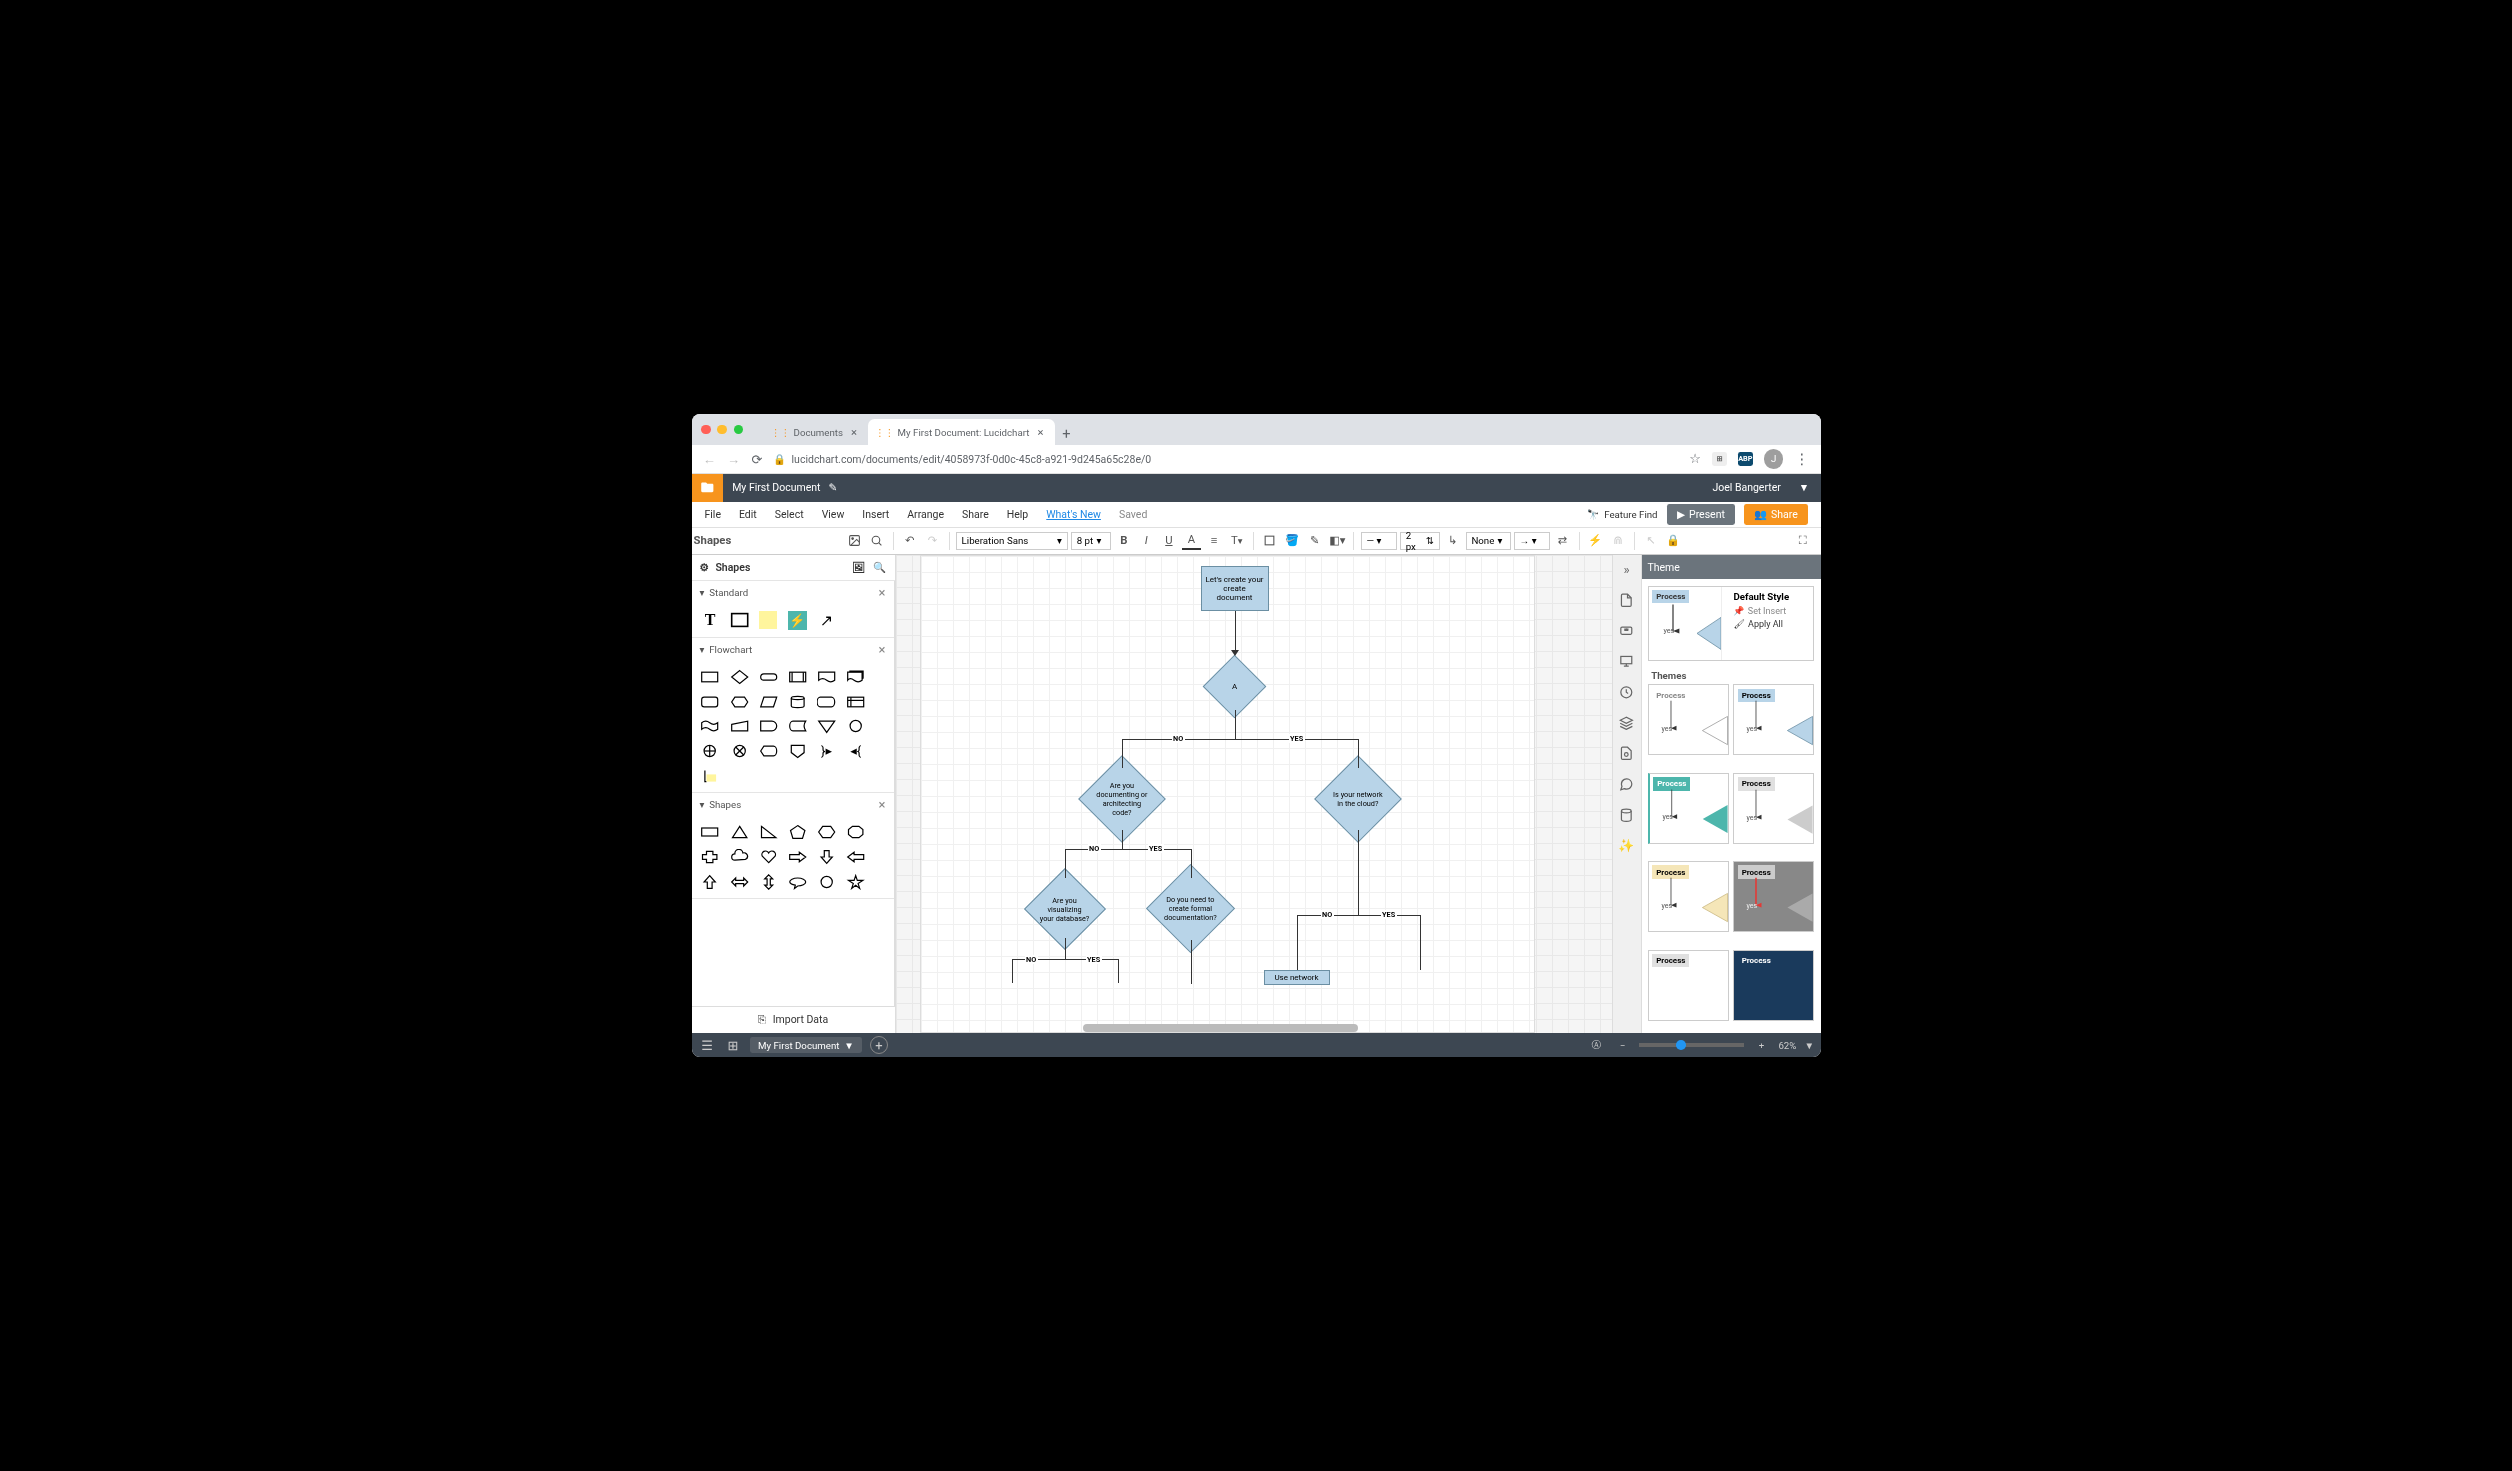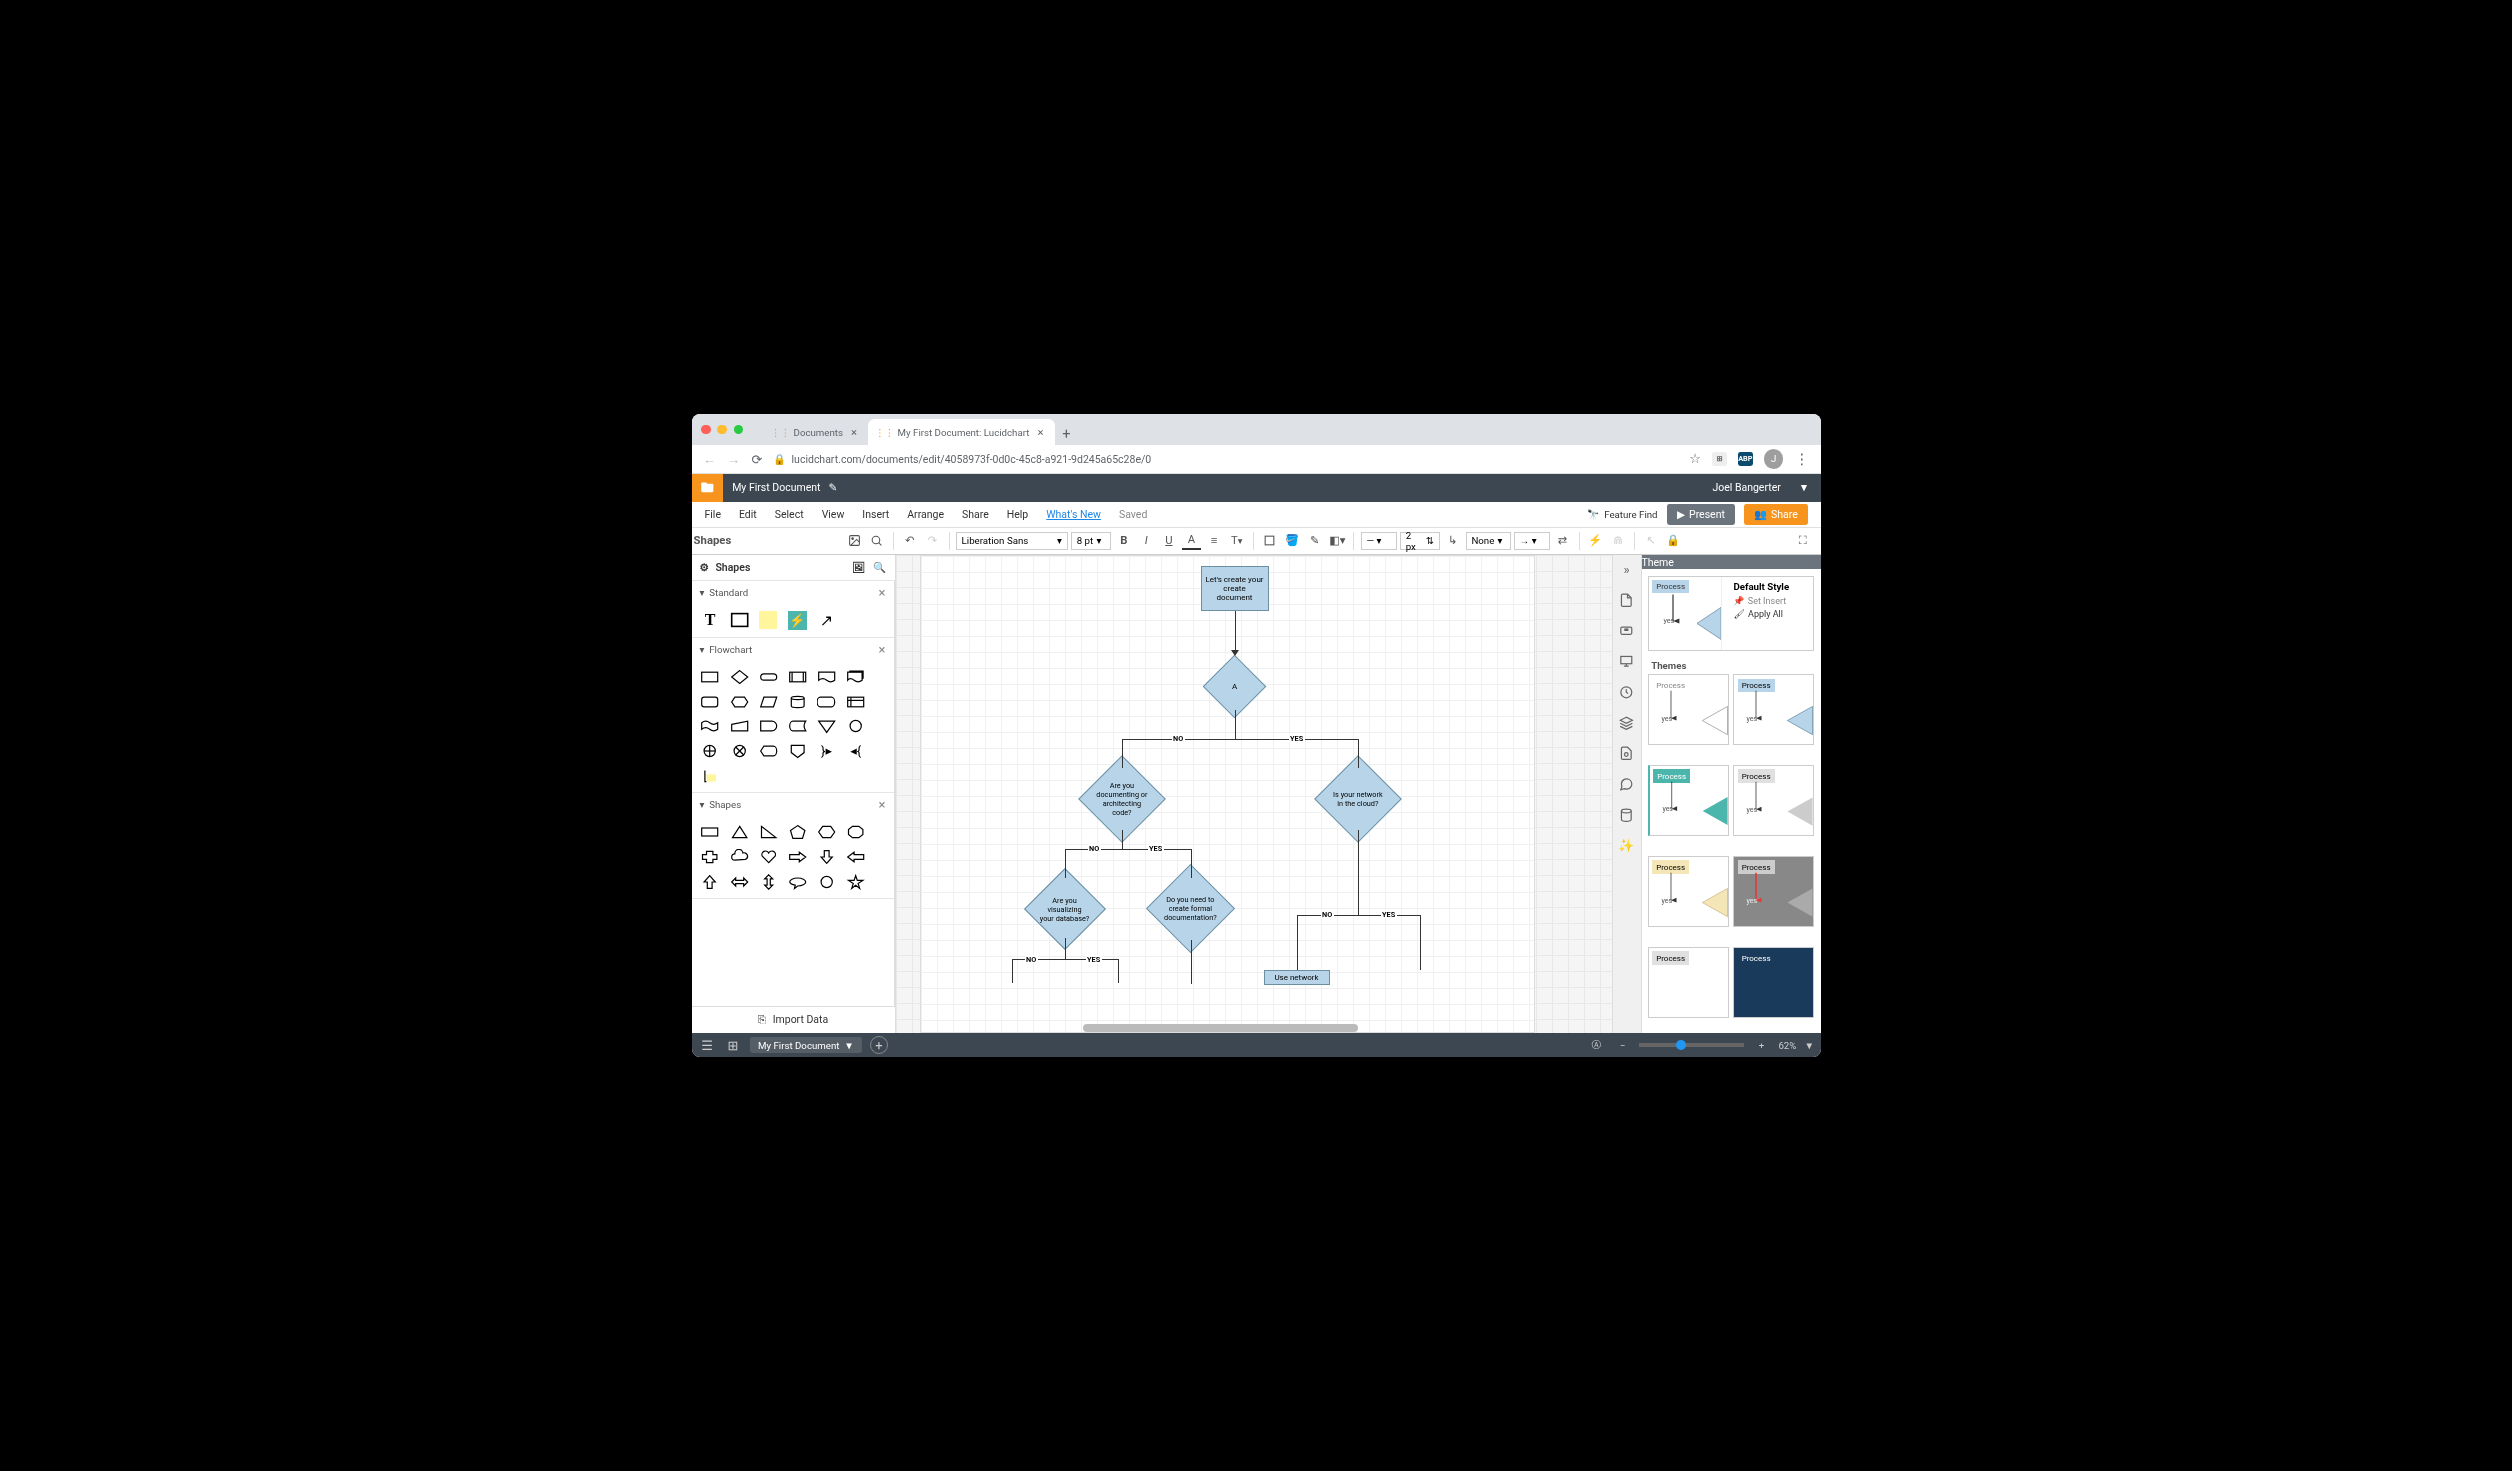--- a/index.html
+++ b/index.html
@@ -66,24 +66,24 @@
 .box{background:#b8d4e8;border:0.8px solid #6b8fa3}
 .diamond{background:#b8d4e8;border:0.8px solid #6b8fa3;transform:rotate(45deg)}
 .diamond span{transform:rotate(-45deg);display:block}
 .line{position:absolute;background:#333}
 .lbl{position:absolute;font-size:7.3px;font-weight:bold;background:#fff;padding:0 1.6px}
 .arrow{position:absolute;width:0;height:0;border-left:4px solid transparent;border-right:4px solid transparent;border-top:6.5px solid #333}
 .rightstrip{width:29px;background:#f0f0f0;border-left:0.8px solid #ddd;display:flex;flex-direction:column;align-items:center;padding-top:4.9px;gap:11.3px}
 .ricon{width:19.4px;height:19.4px;display:flex;align-items:center;justify-content:center;cursor:pointer;color:#666}
 .ricon svg{width:14.6px;height:14.6px}
 .rightpanel{width:180px;background:#fff;border-left:0.8px solid #ddd;display:flex;flex-direction:column}
-.rphdr{height:14px;background:#6b747c;color:#fff;padding:0 0;display:flex;align-items:center;font-size:10.5px}
+.rphdr{height:24px;background:#6b747c;color:#fff;padding:0 6px;display:flex;align-items:center;font-size:10.5px}
 .themeprev{margin:6.5px;border:0.8px solid #ccc;display:flex;gap:6.5px;padding:0}
 .tpimg{width:73px;height:73px;position:relative;border-right:0.8px solid #eee}
-.tp-proc{position:absolute;left:3.2px;top:3.2px;padding:2.4px 4px;font-size:8px;font-weight:normal}
+.tp-proc{position:absolute;left:3.2px;top:3.2px;padding:2.4px 4px;font-size:8px;font-weight:bold}
 .tpinfo{flex:1;padding:4.9px;font-size:9px}
 .tpstyle{font-weight:bold;font-size:9.7px;margin-bottom:3.2px}
 .tplink{color:#888;font-size:9px;margin-bottom:3.2px;display:flex;align-items:center;gap:3.2px}
 .themes-label{padding:3.2px 9.7px;font-size:9.7px;font-weight:bold;color:#555}
 .themegrid{display:grid;grid-template-columns:1fr 1fr;gap:4.9px;padding:0 6.5px;overflow-y:auto;flex:1}
 .tcard{height:71px;border:0.8px solid #ccc;position:relative;cursor:pointer;overflow:hidden}
 .statusbar{height:24px;background:#3d4752;display:flex;align-items:center;padding:0 6.5px;color:#ccc;gap:8px}
 .sbicon{cursor:pointer;display:flex;align-items:center;justify-content:center;width:18px;height:18px}
 .pagebtn{background:#555d66;padding:2.4px 8px;border-radius:2.4px;font-size:9.7px;color:#fff;display:flex;align-items:center;gap:4.9px}
 .addpage{width:18px;height:18px;border:0.8px solid #888;border-radius:50%;display:flex;align-items:center;justify-content:center;cursor:pointer}

